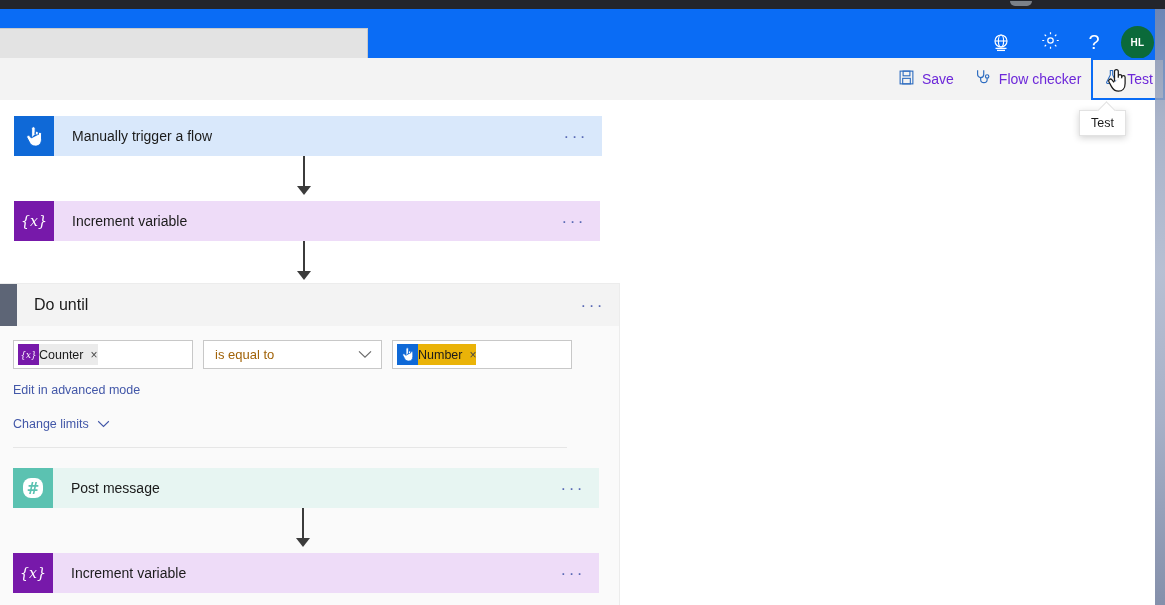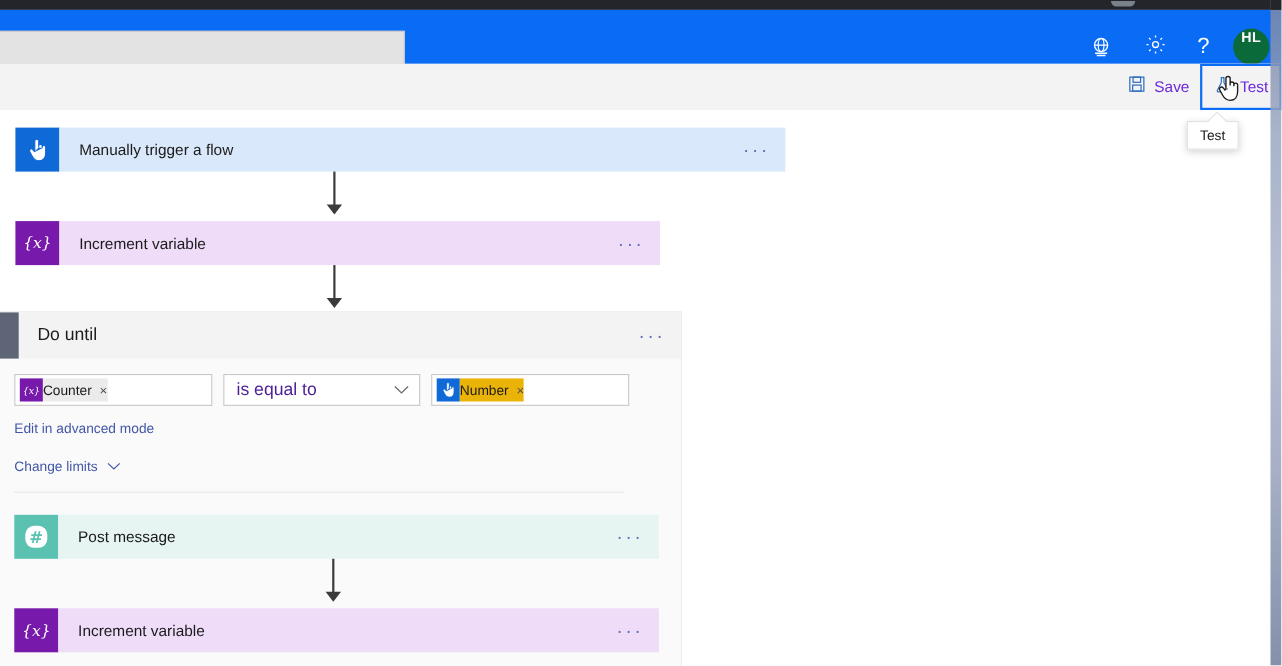--- a/index.html
+++ b/index.html
@@ -26,22 +26,22 @@
   .suite-right{position:absolute;right:0;top:9px;height:49px;display:flex;align-items:center;}
   .env-chunk{display:flex;align-items:center;height:49px;padding-right:4px;}
   .globe-ico{width:30px;height:30px;display:flex;align-items:center;justify-content:center;margin-right:8px;}
   .env-text{display:flex;flex-direction:column;justify-content:center;line-height:1.18;}
   .env-label{font-size:11px;color:#dce9fb;}
   .env-value{font-size:13.5px;color:#ffffff;}
   .suite-btn{width:44px;height:49px;display:flex;align-items:center;justify-content:center;}
   .suite-btn .qm{font-size:20px;color:#fff;font-weight:400;}
   .avatar{
     width:33px;height:33px;border-radius:50%;background:#0b6a3a;
-    display:flex;align-items:flex-start;justify-content:center;
-    color:#fff;font-size:13px;font-weight:700;letter-spacing:.4px;
+    display:flex;align-items:center;justify-content:center;
+    color:#fff;font-size:10px;font-weight:700;letter-spacing:.4px;
     margin-right:11px;margin-left:5px;
   }
 
   
   .cmdbar{position:absolute;left:0;top:58px;width:1165px;height:42px;background:#f3f3f3;}
   .cmd-items{position:absolute;right:0;top:0;height:42px;display:flex;align-items:center;}
   .cmd-btn{display:flex;align-items:center;height:42px;padding:0 10px;gap:7px;position:relative;}
   .cmd-btn .lbl{font-size:14px;color:#6d28d9;white-space:nowrap;}
   .cmd-btn.focused{
     border:2px solid #0a6cf5;box-sizing:border-box;height:42px;
@@ -102,21 +102,21 @@
   .chip .cico{width:21px;height:21px;display:flex;align-items:center;justify-content:center;}
   .chip .ctxt{display:flex;align-items:center;gap:7px;height:21px;padding:0 0;font-size:12.5px;color:#1b1b1b;}
   .chip.purple .cico{background:#7719aa;}
   .chip.purple .ctxt{background:#ebebeb;}
   .chip.blue .cico{background:#0f69d7;}
   .chip.blue .ctxt{background:#eab308;}
   .chip .cx{font-size:12px;color:#4a4a4a;}
 
   .selectbox{width:179px;height:29px;background:#fff;border:1px solid #c8c8c8;
     box-sizing:border-box;display:flex;align-items:center;justify-content:space-between;
-    padding:0 9px 0 11px;font-size:16px;color:#4c1d95;}
+    padding:0 9px 0 11px;font-size:13px;color:#a16207;}
 
   .scope-link{padding:14px 0 0 52px;font-size:12.5px;color:#4257a8;}
   .scope-link.limits{padding-top:20px;display:flex;align-items:center;gap:8px;}
   .scope-div{margin:16px 52px 0 52px;height:1px;background:#e6e6e6;}
 
   .scope-body{padding:20px 0 0 52px;position:relative;height:186px;}
 
   
   .edge{position:absolute;right:0;top:0;width:10px;height:605px;
     background:linear-gradient(to bottom,#7b88a8 0%,#9aa6c0 20%,#aab4cb 45%,#97a2bd 70%,#6f7c9c 100%);
@@ -177,20 +177,30 @@
       <span>
         <svg width="17" height="17" viewBox="0 0 20 20" fill="none" stroke="#2d6cc0" stroke-width="1.3">
           <rect x="2.5" y="2.5" width="15" height="15"></rect>
           <rect x="6" y="2.5" width="8" height="5.5"></rect>
           <rect x="5.5" y="11" width="9" height="6.5"></rect>
         </svg>
       </span>
       <span class="lbl">Save</span>
     </div>
 
+    <div class="cmd-btn">
+      <span>
+        <svg width="18" height="18" viewBox="0 0 20 20" fill="none" stroke="#2d6cc0" stroke-width="1.3">
+          <path d="M4 2.6v4.6a3.4 3.4 0 0 0 6.8 0V2.6"></path>
+          <path d="M7.4 10.6v2.1a3.6 3.6 0 0 0 7.2 0v-1.4"></path>
+          <circle cx="14.6" cy="9.4" r="1.9"></circle>
+        </svg>
+      </span>
+      <span class="lbl">Flow checker</span>
+    </div>
 
     <div class="cmd-btn focused">
       <span>
         <svg width="17" height="18" viewBox="0 0 20 20" fill="none" stroke="#2d6cc0" stroke-width="1.3">
           <path d="M8 2.4h4M8.6 2.4v5.2L4.3 16.2a1 1 0 0 0 .9 1.4h9.6a1 1 0 0 0 .9-1.4L11.4 7.6V2.4"></path>
         </svg>
       </span>
       <span class="lbl">Test</span>
     </div>
 
@@ -200,21 +210,21 @@
 <div class="tooltip">Test</div>
 
 <div class="cursor">
   <svg width="26" height="30" viewBox="0 0 26 30">
     <path d="M9.5 15.5V5.4a1.9 1.9 0 1 1 3.8 0v6.4M13.3 11.8v-1.6a1.7 1.7 0 1 1 3.4 0v1.9M16.7 12.3v-1a1.7 1.7 0 1 1 3.4 0v6.2c0 4.6-2.6 7.7-6.6 7.7-4.1 0-5.6-2-7-4.6l-2.6-4.8a1.8 1.8 0 0 1 2.9-2.1l2.2 2.6" fill="#ffffff" stroke="#1b1b1b" stroke-width="1.25" stroke-linejoin="round"></path>
   </svg>
 </div>
 
 <div class="canvas">
 
-  <div class="card c-trigger" style="left:14px;top:16px;width:700px;">
+  <div class="card c-trigger" style="left:14px;top:16px;width:588px;">
     <span class="ico">
       <svg width="23" height="25" viewBox="0 0 24 26">
         <path d="M9 14V4.6a1.85 1.85 0 1 1 3.7 0v5.8M12.7 10.6V9.2a1.65 1.65 0 1 1 3.3 0v1.7M16 11.1v-.9a1.65 1.65 0 1 1 3.3 0v5.7c0 4.3-2.4 7.1-6.2 7.1-3.8 0-5.2-1.8-6.5-4.3l-2.4-4.4a1.7 1.7 0 0 1 2.7-2l2 2.4" fill="#ffffff" stroke="#0f69d7" stroke-width="1"></path>
       </svg>
     </span>
     <span class="body">
       <span class="title">Manually trigger a flow</span>
       <span class="dots">···</span>
     </span>
   </div>

